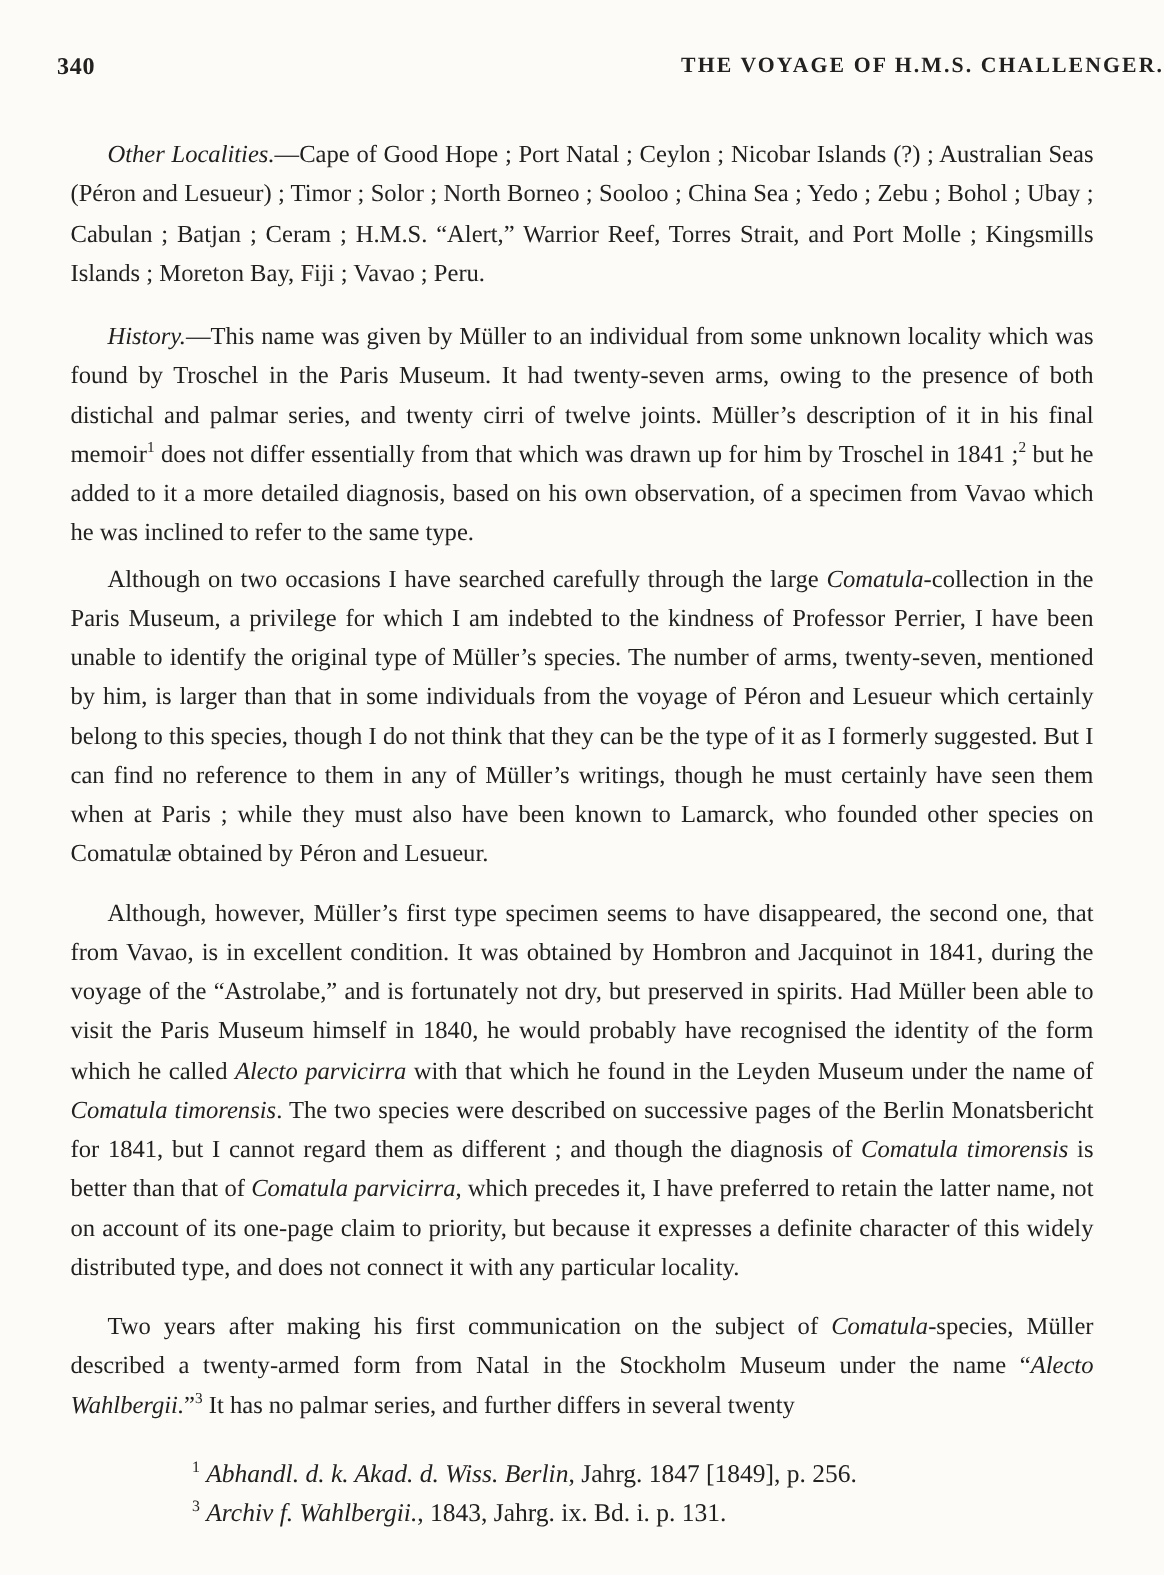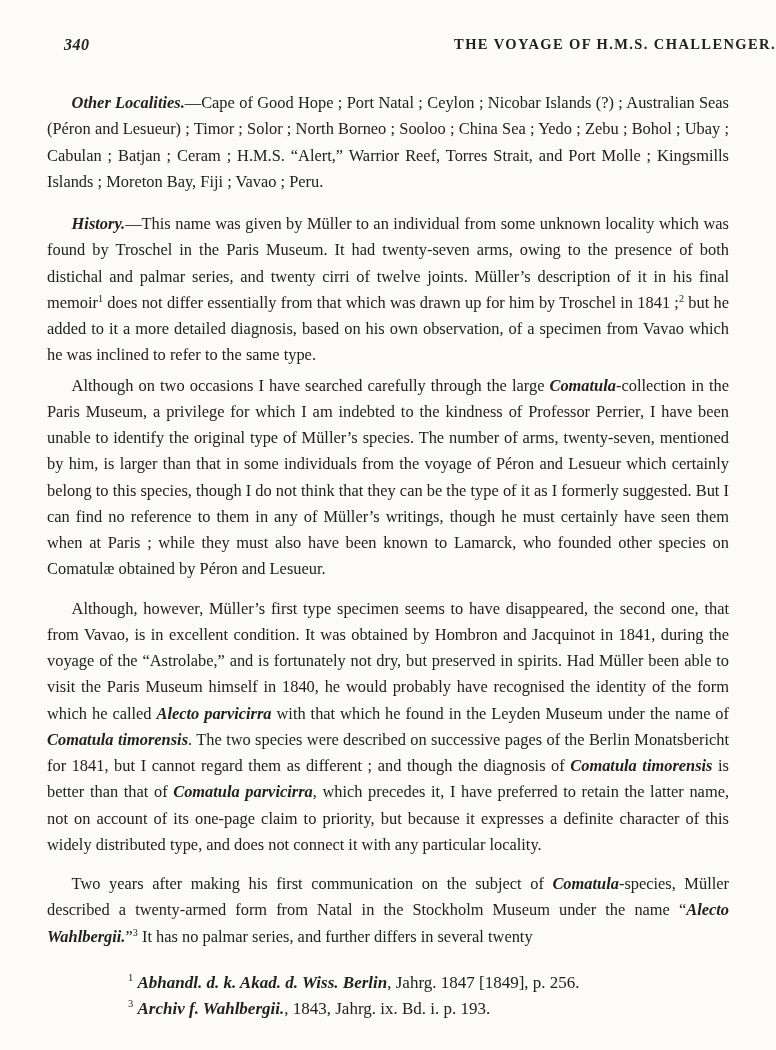--- a/index.html
+++ b/index.html
@@ -16,26 +16,25 @@
     font-family: "Liberation Serif", "DejaVu Serif", serif;
     overflow: hidden;
   }
   .running-head {
     position: relative;
     height: 30px;
     margin-top: 36px;
   }
   .page-num {
     position: absolute;
-    left: 64px;
+    left: 38px;
     top: 0;
     font-size: 16px;
     font-weight: 700;
     letter-spacing: 0.5px;
-    font-style: italic;
   }
   .head-title {
     display: block;
     text-align: right;
     font-size: 14.5px;
     font-weight: 700;
     letter-spacing: 1.4px;
   }
   .text-block {
     margin: 24px 47px 0 47px;
@@ -43,21 +42,21 @@
     line-height: 1.6;
     text-align: justify;
   }
   .text-block p {
     margin: 0;
     text-indent: 1.5em;
   }
   p.mt-lg { margin-top: 16px; }
   p.mt-sm { margin-top: 4px; }
   p.mt-md { margin-top: 13px; }
-  .it { font-style: italic; font-weight: bold; }
+  .it { font-style: italic; }
   sup {
     font-size: 0.62em;
     line-height: 0;
     vertical-align: super;
   }
   .footnotes {
     margin: 20px 47px 0 128px;
     font-size: 17px;
     line-height: 1.55;
     text-align: left;
@@ -77,16 +76,16 @@
   <main class="text-block">
     <p><span class="it">Other Localities.</span><span>—Cape of Good Hope ; Port Natal ; Ceylon ; Nicobar Islands (?) ; Australian Seas (Péron and Lesueur) ; Timor ; Solor ; North Borneo ; Sooloo ; China Sea ; Yedo ; Zebu ; Bohol ; Ubay ; Cabulan ; Batjan ; Ceram ; H.M.S. “Alert,” Warrior Reef, Torres Strait, and Port Molle ; Kingsmills Islands ; Moreton Bay, Fiji ; Vavao ; Peru.</span></p>
     <p class="mt-lg"><span class="it">History.</span><span>—This name was given by Müller to an individual from some unknown locality which was found by Troschel in the Paris Museum.  It had twenty-seven arms, owing to the presence of both distichal and palmar series, and twenty cirri of twelve joints.  Müller’s description of it in his final memoir</span><sup>1</sup><span> does not differ essentially from that which was drawn up for him by Troschel in 1841 ;</span><sup>2</sup><span> but he added to it a more detailed diagnosis, based on his own observation, of a specimen from Vavao which he was inclined to refer to the same type.</span></p>
     <p class="mt-sm"><span>Although on two occasions I have searched carefully through the large </span><span class="it">Comatula</span><span>-collection in the Paris Museum, a privilege for which I am indebted to the kindness of Professor Perrier, I have been unable to identify the original type of Müller’s species.  The number of arms, twenty-seven, mentioned by him, is larger than that in some individuals from the voyage of Péron and Lesueur which certainly belong to this species, though I do not think that they can be the type of it as I formerly suggested.  But I can find no reference to them in any of Müller’s writings, though he must certainly have seen them when at Paris ; while they must also have been known to Lamarck, who founded other species on Comatulæ obtained by Péron and Lesueur.</span></p>
     <p class="mt-md"><span>Although, however, Müller’s first type specimen seems to have disappeared, the second one, that from Vavao, is in excellent condition.  It was obtained by Hombron and Jacquinot in 1841, during the voyage of the “Astrolabe,” and is fortunately not dry, but preserved in spirits.  Had Müller been able to visit the Paris Museum himself in 1840, he would probably have recognised the identity of the form which he called </span><span class="it">Alecto parvicirra</span><span> with that which he found in the Leyden Museum under the name of </span><span class="it">Comatula timorensis</span><span>.  The two species were described on successive pages of the Berlin Monatsbericht for 1841, but I cannot regard them as different ; and though the diagnosis of </span><span class="it">Comatula timorensis</span><span> is better than that of </span><span class="it">Comatula parvicirra</span><span>, which precedes it, I have preferred to retain the latter name, not on account of its one-page claim to priority, but because it expresses a definite character of this widely distributed type, and does not connect it with any particular locality.</span></p>
     <p class="mt-md"><span>Two years after making his first communication on the subject of </span><span class="it">Comatula</span><span>-species, Müller described a twenty-armed form from Natal in the Stockholm Museum under the name “</span><span class="it">Alecto Wahlbergii.</span><span>”</span><sup>3</sup><span>  It has no palmar series, and further differs in several twenty</span></p>
   </main>
 
   <footer class="footnotes">
     <div class="footnote"><sup>1</sup><span> </span><span class="it">Abhandl. d. k. Akad. d. Wiss. Berlin</span><span>, Jahrg. 1847 [1849], p. 256.</span></div>
-    <div class="footnote"><sup>3</sup><span> </span><span class="it">Archiv f. Wahlbergii.</span><span>, 1843, Jahrg. ix. Bd. i. p. 193.</span></div>
+    <div class="footnote"><sup>3</sup><span> </span><span class="it">Archiv f. Wahlbergii.</span><span>, 1843, Jahrg. ix. Bd. i. p. 131.</span></div>
   </footer>
 
 </div>
 
 </body></html>

